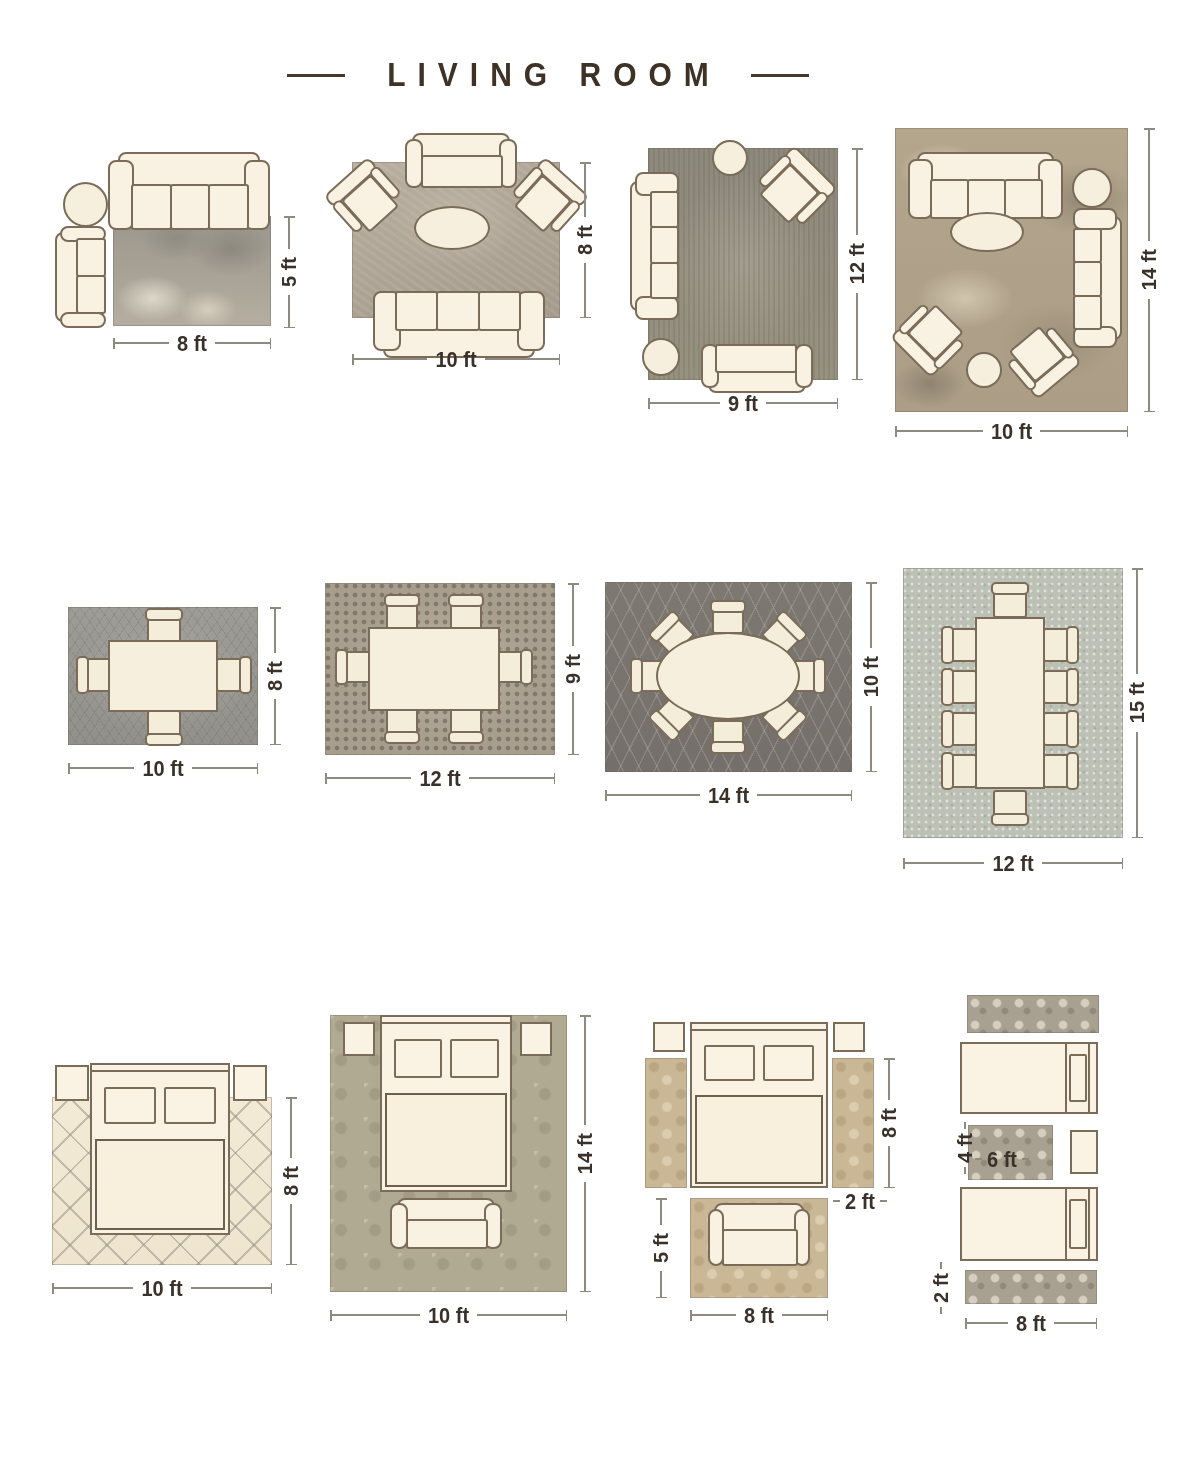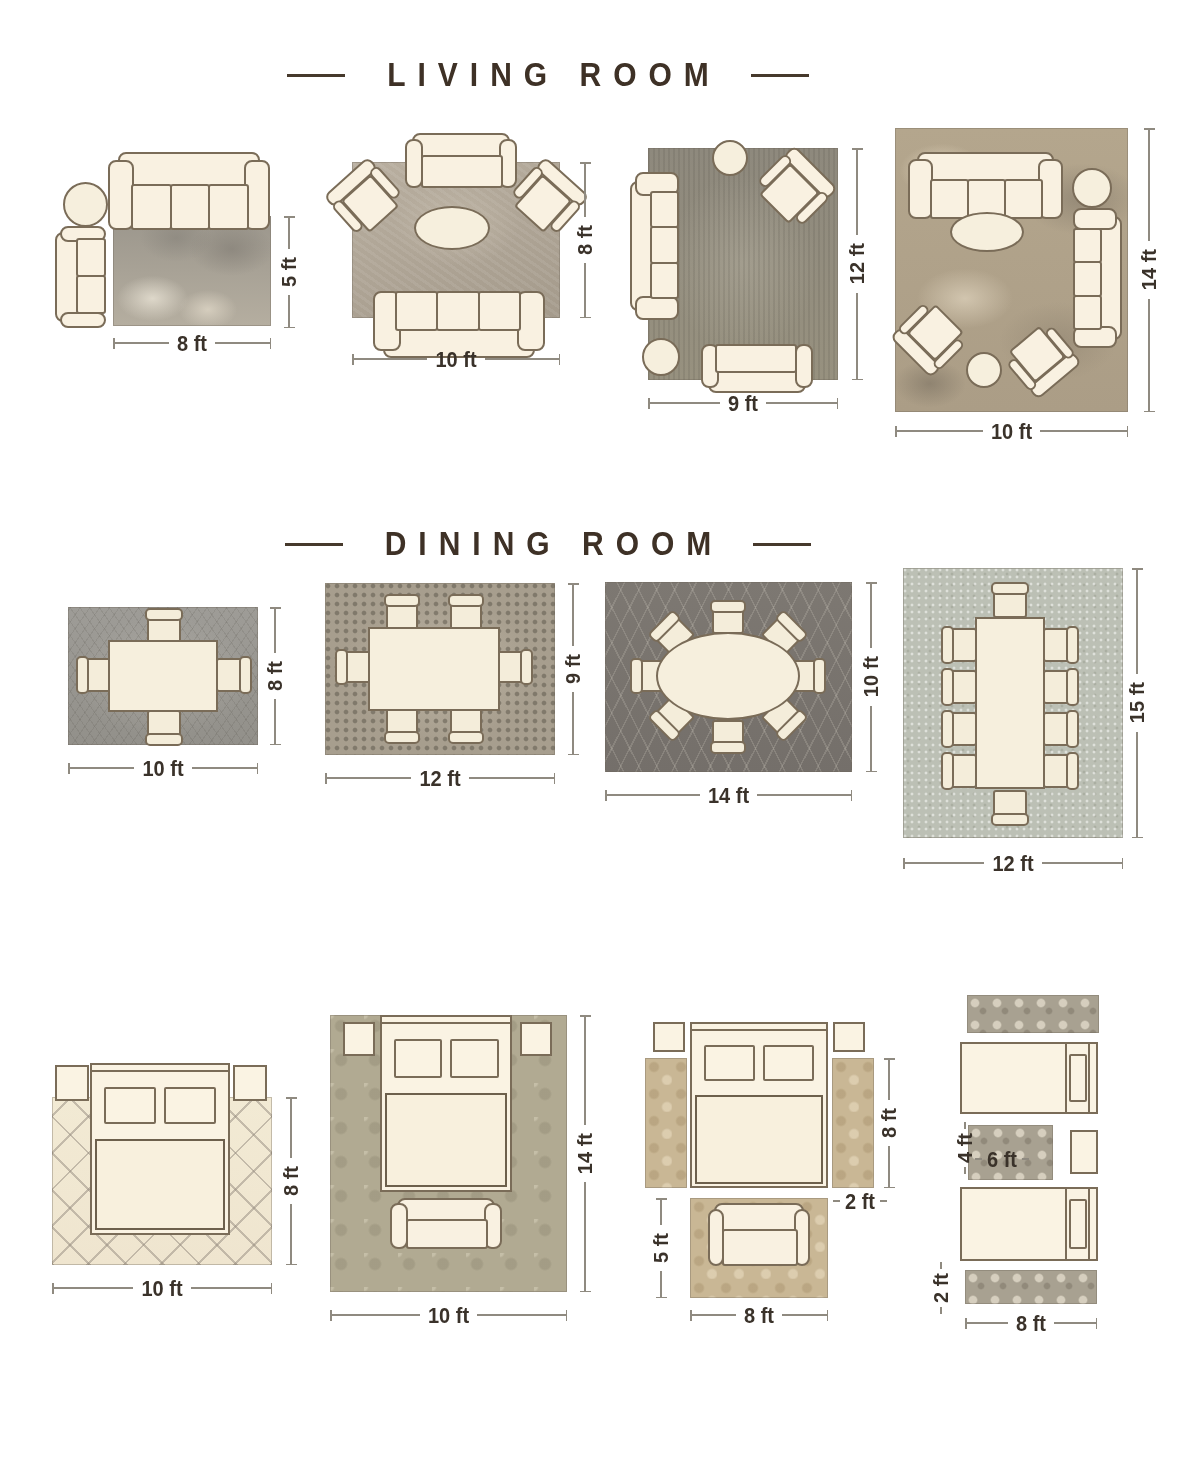--- a/index.html
+++ b/index.html
@@ -312,25 +312,20 @@
     </div>
     <div class="dim-h" style="left:895px;top:420px;width:233px;">
       <span class="tick"></span>
         <span class="ln"></span>
       <span class="lbl">10 ft</span>
       <span class="ln"></span>
         <span class="tick"></span>
     </div>
   </div>
 
-  <div class="sec-title" style="top:527px;">
-    <span class="dash"></span>
-    <span class="txt">DINING ROOM</span>
-    <span class="dash"></span>
-  </div>
 
   <div class="grp">
     <div class="rug rx-dr1" style="left:68px;top:607px;width:190px;height:138px;"></div>
     <div class="chair-d" style="left:147px;top:614px;width:34px;height:30px;"></div>
     <div class="chair-d" style="left:147px;top:710px;width:34px;height:30px;transform:rotate(180deg);"></div>
     <div class="chair-d" style="left:80px;top:660px;width:34px;height:30px;transform:rotate(-90deg);"></div>
     <div class="chair-d" style="left:214px;top:660px;width:34px;height:30px;transform:rotate(90deg);"></div>
     <div class="tbl" style="left:108px;top:640px;width:110px;height:72px;"></div>
     <div class="dim-v" style="left:262px;top:607px;height:138px;">
       <span class="tick"></span>

